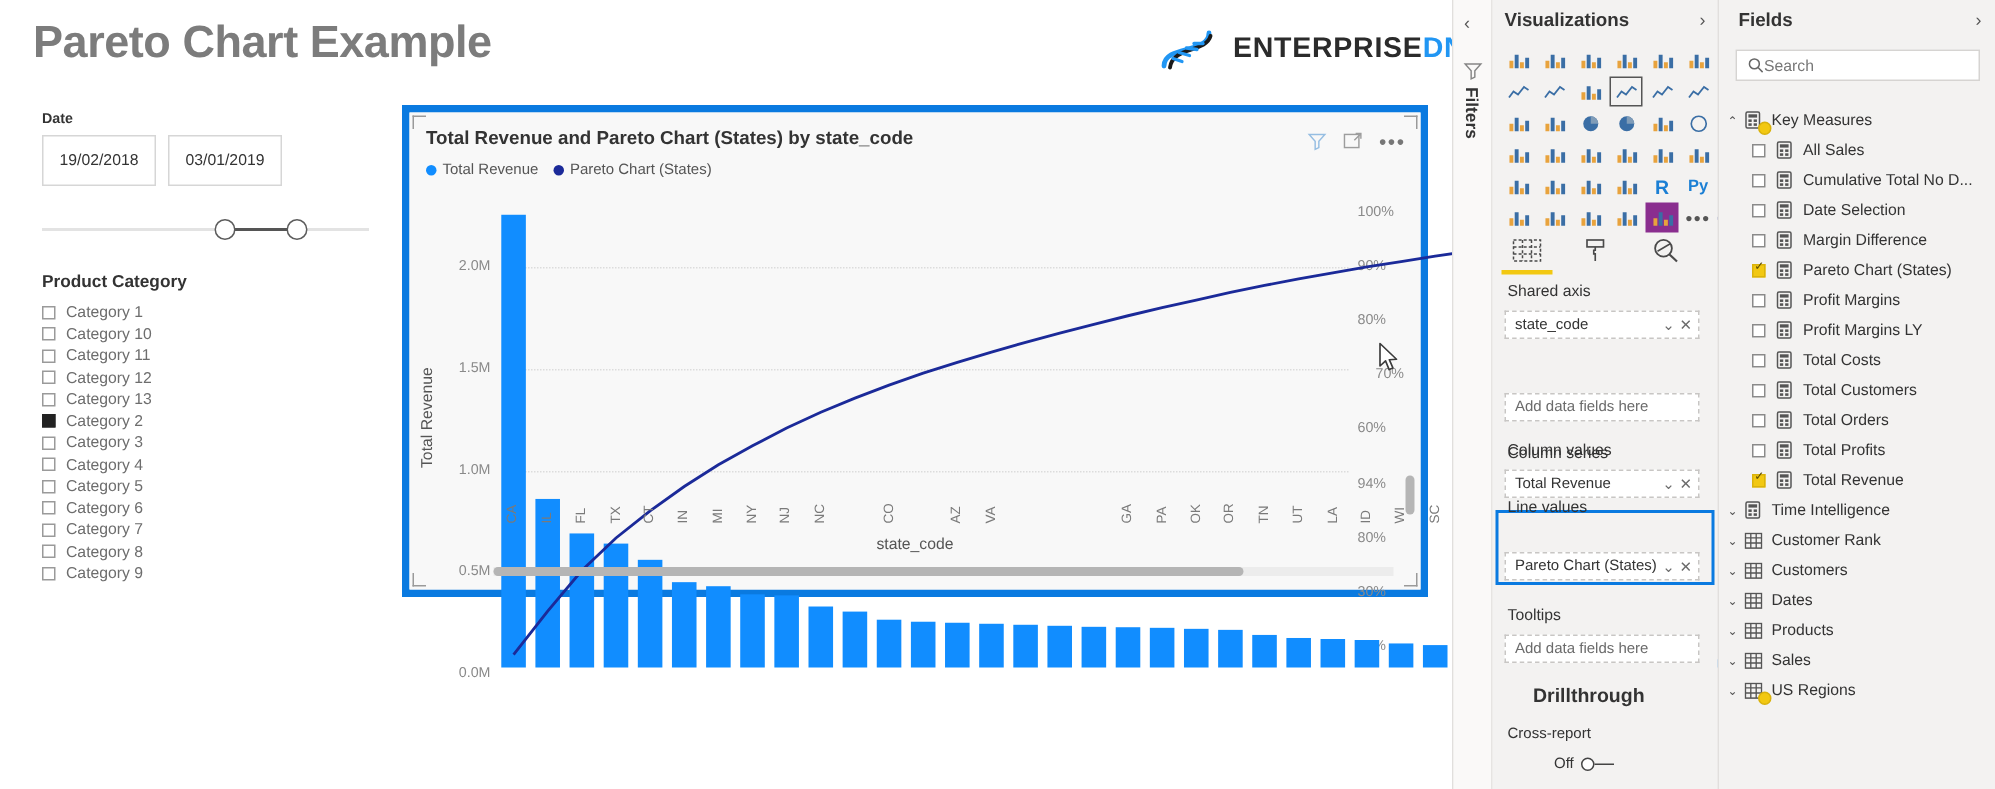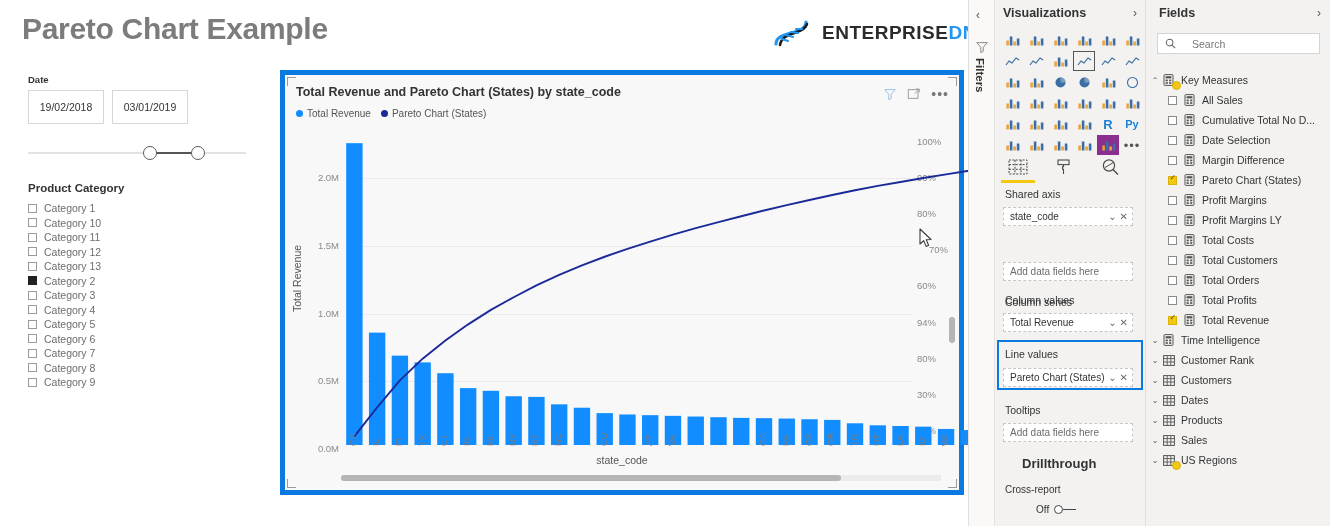--- a/index.html
+++ b/index.html
@@ -53,21 +53,21 @@
   #category-slicer-title{ font-size:11.5px; font-weight:bold; color:#333; margin-bottom:7px;}
   .cat-row{ display:flex; align-items:center; gap:7px; height:14.5px; }
   .cat-cb{
     width:9px; height:9px; border:1px solid #9a9a9a; background:#fff; flex:none;
   }
   .cat-cb.checked{ background:#222; border-color:#222; }
   .cat-label{ font-size:10.5px; color:#6d6d6d; }
 
   
   #chart-visual{
-    position:absolute; left:280px; top:70px; width:684px; height:425px;
+    position:absolute; left:268px; top:70px; width:684px; height:328px;
     border:5px solid #0a7ae0; background:#f7f7f7;
   }
   #chart-inner{ position:absolute; inset:0; background:#f8f8f8; }
   .corner{ position:absolute; width:9px;height:9px; border:1.5px solid #9a9a9a;}
   #c-tl{ left:2px; top:2px; border-right:none;border-bottom:none;}
   #c-tr{ right:2px; top:2px; border-left:none;border-bottom:none;}
   #c-bl{ left:2px; bottom:2px; border-right:none;border-top:none;}
   #c-br{ right:2px; bottom:2px; border-left:none;border-top:none;}
 
   #chart-title{
@@ -162,21 +162,21 @@
   .toggle-pill{ width:22px; height:9px; position:relative;}
   .toggle-knob{ width:9px;height:9px;border-radius:50%; border:1.4px solid #444; background:#fff; position:absolute; left:0; top:0;}
   .toggle-bar{ position:absolute; left:9px; top:3.5px; width:13px; height:1.6px; background:#444;}
 
   #fields-pane{
     position:absolute; left:1145px; top:0; width:185px; height:526px;
     background:#f3f2f1; border-left:1px solid #e1dfdd;
   }
   #fields-search{
     position:absolute; left:11px; top:33px; width:163px; height:21px;
-    background:#fff; border:1px solid #d6d4d2; display:flex; align-items:center; gap:16px;
+    background:#fff; border:1px solid #d6d4d2; display:flex; align-items:center; gap:0;
     padding-left:7px; font-size:10.5px; color:#777;
   }
   #fields-list{ position:absolute; left:0; top:70px; width:185px; }
   .field-row{ display:flex; align-items:center; height:20px; cursor:pointer; }
   .field-chev{ width:14px; text-align:center; font-size:8px; color:#555;}
   .field-cb{
     width:9px;height:9px;border:1px solid #8a8a8a; background:#fff; margin-right:6px; flex:none;
   }
   .field-cb.checked{ background:#f2c811; border-color:#d9b20c; position:relative;}
   .field-cb.checked::after{
@@ -741,21 +741,21 @@
       </div>
       <div class="well-label" style="top: 294px;">Column values</div>
       <div class="well-box" style="top: 313px;">
         <span class="well-field-name">Total Revenue</span>
         <span class="well-icons">
           <span>⌄</span>
           <span>✕</span>
         </span>
       </div>
       <div class="well-hl" style="top: 340px; height: 50px;"></div>
-      <div class="well-label" style="top: 348px;">Line values</div>
+      <div class="well-label" style="top: 332px;">Line values</div>
       <div class="well-box" style="top: 368px;">
         <span class="well-field-name">Pareto Chart (States)</span>
         <span class="well-icons">
           <span>⌄</span>
           <span>✕</span>
         </span>
       </div>
       <div class="well-label" style="top: 404px;">Tooltips</div>
       <div class="well-box empty" style="top: 423px;">
         <span class="well-field-name">Add data fields here</span>

